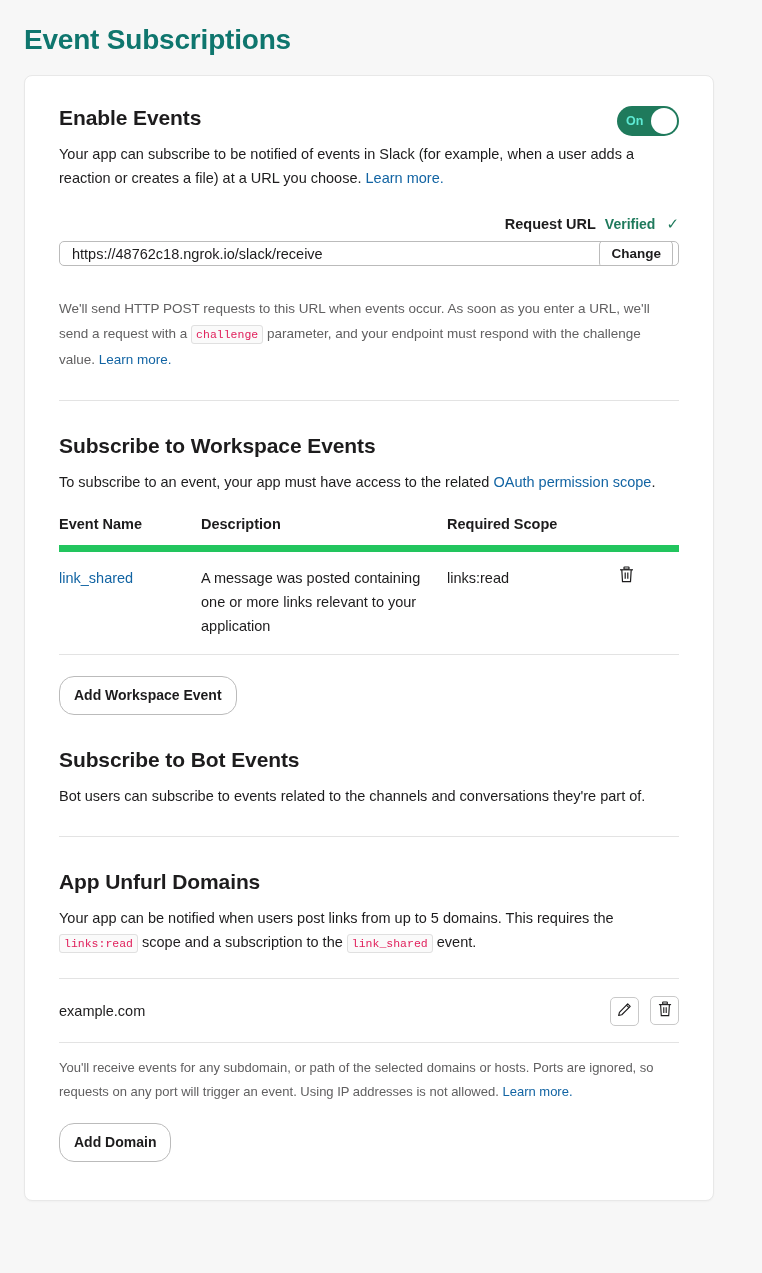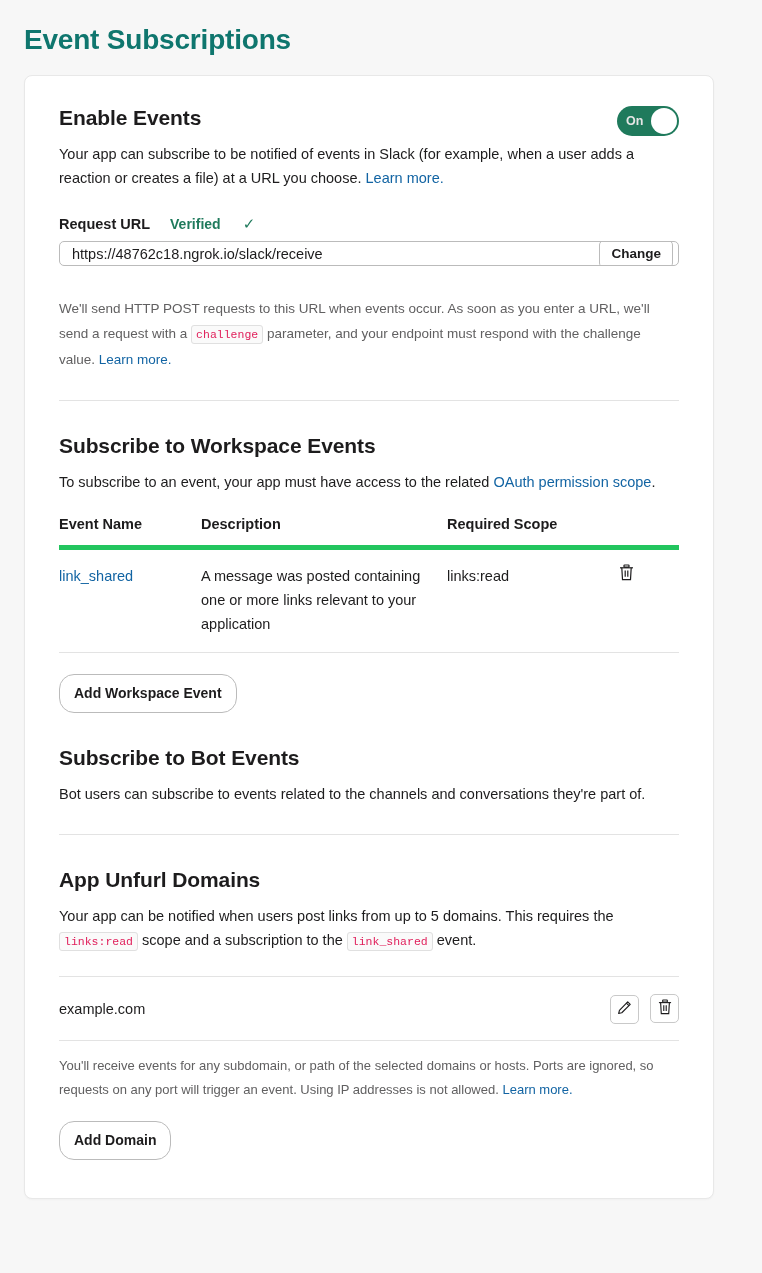--- a/index.html
+++ b/index.html
@@ -66,39 +66,40 @@
     position: relative;
     display: flex;
     align-items: center;
     flex: none;
     margin-top: 2px;
     cursor: pointer;
   }
   .toggle .lbl {
     position: absolute;
     left: 9px;
-    color: #e5e5e5;
+    color: #5eead4;
     font-size: 12.5px;
     font-weight: 700;
     line-height: 30px;
   }
   .toggle .knob {
     position: absolute;
     right: 2px; top: 2px;
     width: 26px; height: 26px;
     border-radius: 50%;
     background: #ffffff;
   }
   
   .field-label-row {
     margin-top: 26px;
     display: flex;
     align-items: baseline;
-    gap: 20px;
-    font-size: 14.5px;
+    gap: 9px;
+    font-size: 14.5px;
+    justify-content: flex-end;
   }
   .field-label {
     font-weight: 700;
     color: #1d1c1d;
   }
   .verified {
     color: #1f7a5c;
     font-weight: 700;
     font-size: 14px;
   }
@@ -169,21 +170,21 @@
     width: 100%;
     border-collapse: collapse;
     margin-top: 22px;
   }
   table.events th {
     text-align: left;
     font-size: 14.5px;
     font-weight: 700;
     color: #1d1c1d;
     padding: 0 0 13px 0;
-    border-bottom: 5px solid #22c55e;
+    border-bottom: 7px solid #22c55e;
   }
   table.events td {
     vertical-align: top;
     font-size: 14.5px;
     line-height: 24px;
     color: #1d1c1d;
     padding: 14px 0 16px 0;
     border-bottom: 1px solid #e3e3e3;
   }
   td.col-name a { color: #1264a3; text-decoration: none; }

